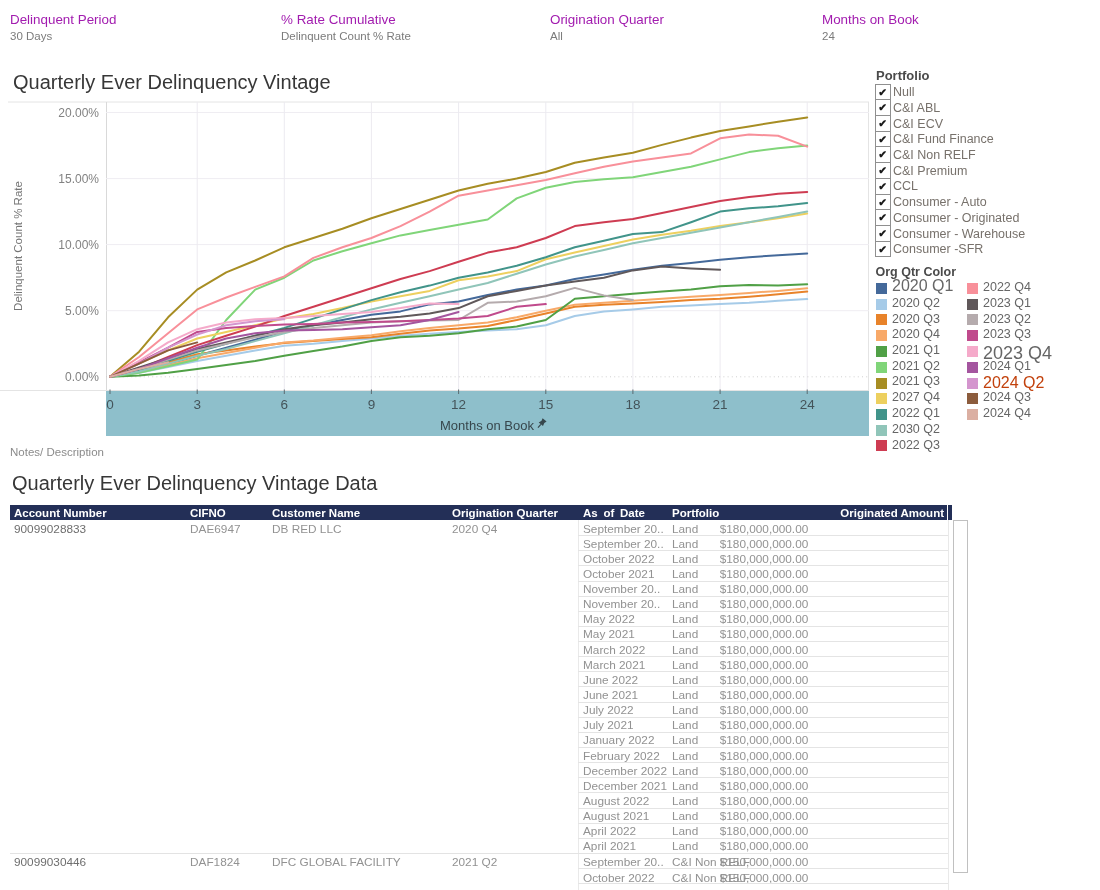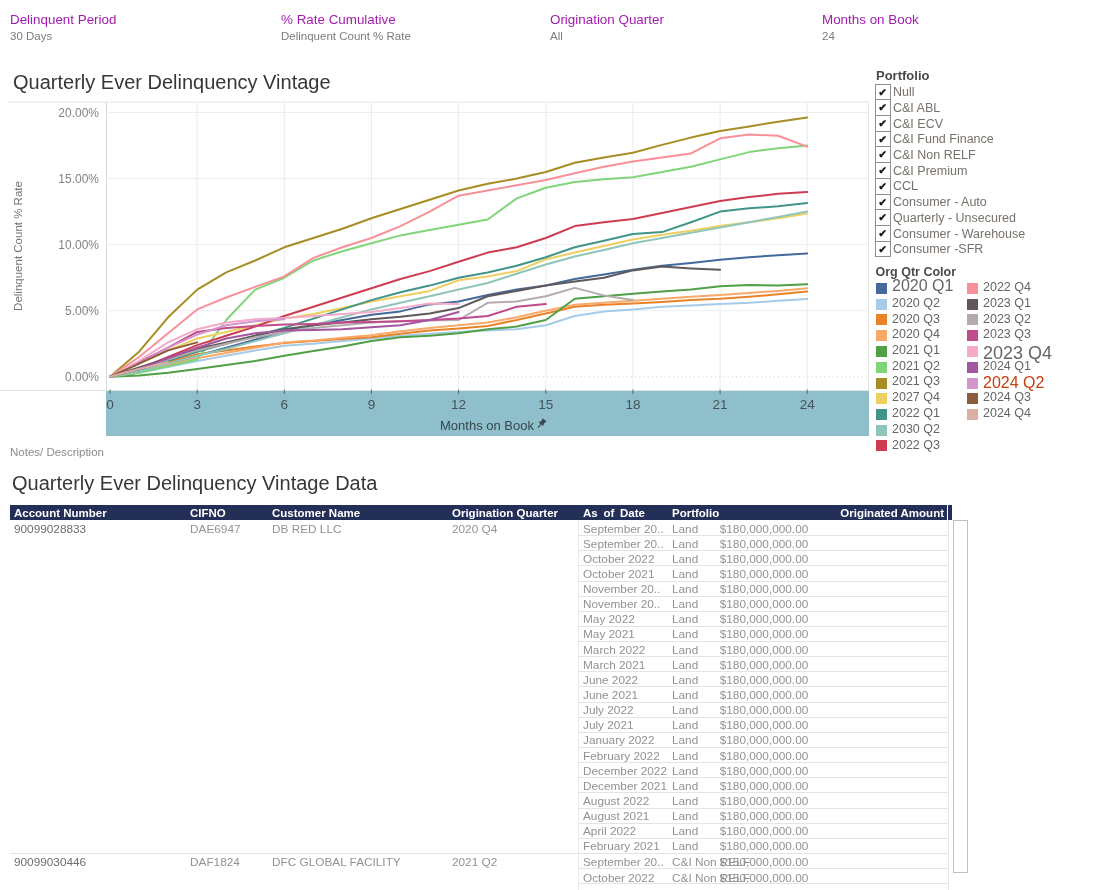--- a/index.html
+++ b/index.html
@@ -104,21 +104,21 @@
 <div style="position:absolute;left:893px;top:132.2px;font-size:12.5px;color:#77716b;white-space:nowrap">C&amp;I Fund Finance</div>
 <div style="position:absolute;left:874.5px;top:147.4px;width:14.5px;height:14.7px;border:1px solid #8f8f8f;margin-top:-1px;background:#fff;text-align:center;line-height:14.5px;font-size:10.5px;font-weight:bold;color:#191919">✔</div>
 <div style="position:absolute;left:893px;top:147.9px;font-size:12.5px;color:#77716b;white-space:nowrap">C&amp;I Non RELF</div>
 <div style="position:absolute;left:874.5px;top:163.2px;width:14.5px;height:14.7px;border:1px solid #8f8f8f;margin-top:-1px;background:#fff;text-align:center;line-height:14.5px;font-size:10.5px;font-weight:bold;color:#191919">✔</div>
 <div style="position:absolute;left:893px;top:163.7px;font-size:12.5px;color:#77716b;white-space:nowrap">C&amp;I Premium</div>
 <div style="position:absolute;left:874.5px;top:178.9px;width:14.5px;height:14.7px;border:1px solid #8f8f8f;margin-top:-1px;background:#fff;text-align:center;line-height:14.5px;font-size:10.5px;font-weight:bold;color:#191919">✔</div>
 <div style="position:absolute;left:893px;top:179.4px;font-size:12.5px;color:#77716b;white-space:nowrap">CCL</div>
 <div style="position:absolute;left:874.5px;top:194.6px;width:14.5px;height:14.7px;border:1px solid #8f8f8f;margin-top:-1px;background:#fff;text-align:center;line-height:14.5px;font-size:10.5px;font-weight:bold;color:#191919">✔</div>
 <div style="position:absolute;left:893px;top:195.1px;font-size:12.5px;color:#77716b;white-space:nowrap">Consumer - Auto</div>
 <div style="position:absolute;left:874.5px;top:210.3px;width:14.5px;height:14.7px;border:1px solid #8f8f8f;margin-top:-1px;background:#fff;text-align:center;line-height:14.5px;font-size:10.5px;font-weight:bold;color:#191919">✔</div>
-<div style="position:absolute;left:893px;top:210.8px;font-size:12.5px;color:#77716b;white-space:nowrap">Quarterly - Unsecured</div>
+<div style="position:absolute;left:893px;top:210.8px;font-size:12.5px;color:#77716b;white-space:nowrap">Consumer - Originated</div>
 <div style="position:absolute;left:874.5px;top:226.1px;width:14.5px;height:14.7px;border:1px solid #8f8f8f;margin-top:-1px;background:#fff;text-align:center;line-height:14.5px;font-size:10.5px;font-weight:bold;color:#191919">✔</div>
 <div style="position:absolute;left:893px;top:226.6px;font-size:12.5px;color:#77716b;white-space:nowrap">Consumer - Warehouse</div>
 <div style="position:absolute;left:874.5px;top:241.8px;width:14.5px;height:14.7px;border:1px solid #8f8f8f;margin-top:-1px;background:#fff;text-align:center;line-height:14.5px;font-size:10.5px;font-weight:bold;color:#191919">✔</div>
 <div style="position:absolute;left:893px;top:242.3px;font-size:12.5px;color:#77716b;white-space:nowrap">Consumer -SFR</div>
 <div class="abs" style="left:875.5px;top:265px;font-size:12.5px;font-weight:bold;color:#4a4a4a">Org Qtr Color</div>
 <div style="position:absolute;left:876px;top:283px;width:10.5px;height:10.5px;background:#44699A"></div>
 <div style="position:absolute;left:892px;top:277px;font-size:16px;color:#666;white-space:nowrap">2020 Q1</div>
 <div style="position:absolute;left:876px;top:299px;width:10.5px;height:10.5px;background:#A6CBE8"></div>
 <div style="position:absolute;left:892px;top:296px;font-size:12.5px;color:#666;white-space:nowrap">2020 Q2</div>
 <div style="position:absolute;left:876px;top:314px;width:10.5px;height:10.5px;background:#E8832A"></div>
@@ -255,21 +255,21 @@
 <div class="cd ar" style="top:793.8px">$180,000,000.00</div>
 <div class="rs" style="top:807.5px"></div>
 <div class="cd" style="top:809.0px;left:583px">August 2021</div>
 <div class="cd" style="top:809.0px;left:672px">Land</div>
 <div class="cd ar" style="top:809.0px">$180,000,000.00</div>
 <div class="rs" style="top:822.6px"></div>
 <div class="cd" style="top:824.1px;left:583px">April 2022</div>
 <div class="cd" style="top:824.1px;left:672px">Land</div>
 <div class="cd ar" style="top:824.1px">$180,000,000.00</div>
 <div class="rs" style="top:837.7px"></div>
-<div class="cd" style="top:839.2px;left:583px">February 2021</div>
+<div class="cd" style="top:839.2px;left:583px">April 2021</div>
 <div class="cd" style="top:839.2px;left:672px">Land</div>
 <div class="cd ar" style="top:839.2px">$180,000,000.00</div>
 <div style="position:absolute;left:10px;top:852.9px;width:938px;height:1px;background:#e3e3e3"></div>
 <div class="cd" style="top:855.4px;left:583px">September 20..</div>
 <div class="cd" style="top:855.4px;left:672px">C&amp;I Non RELF</div>
 <div class="cd ar" style="top:855.4px">$150,000,000.00</div>
 <div class="rs" style="top:868.0px"></div>
 <div class="cd" style="top:870.5px;left:583px">October 2022</div>
 <div class="cd" style="top:870.5px;left:672px">C&amp;I Non RELF</div>
 <div class="cd ar" style="top:870.5px">$150,000,000.00</div>

